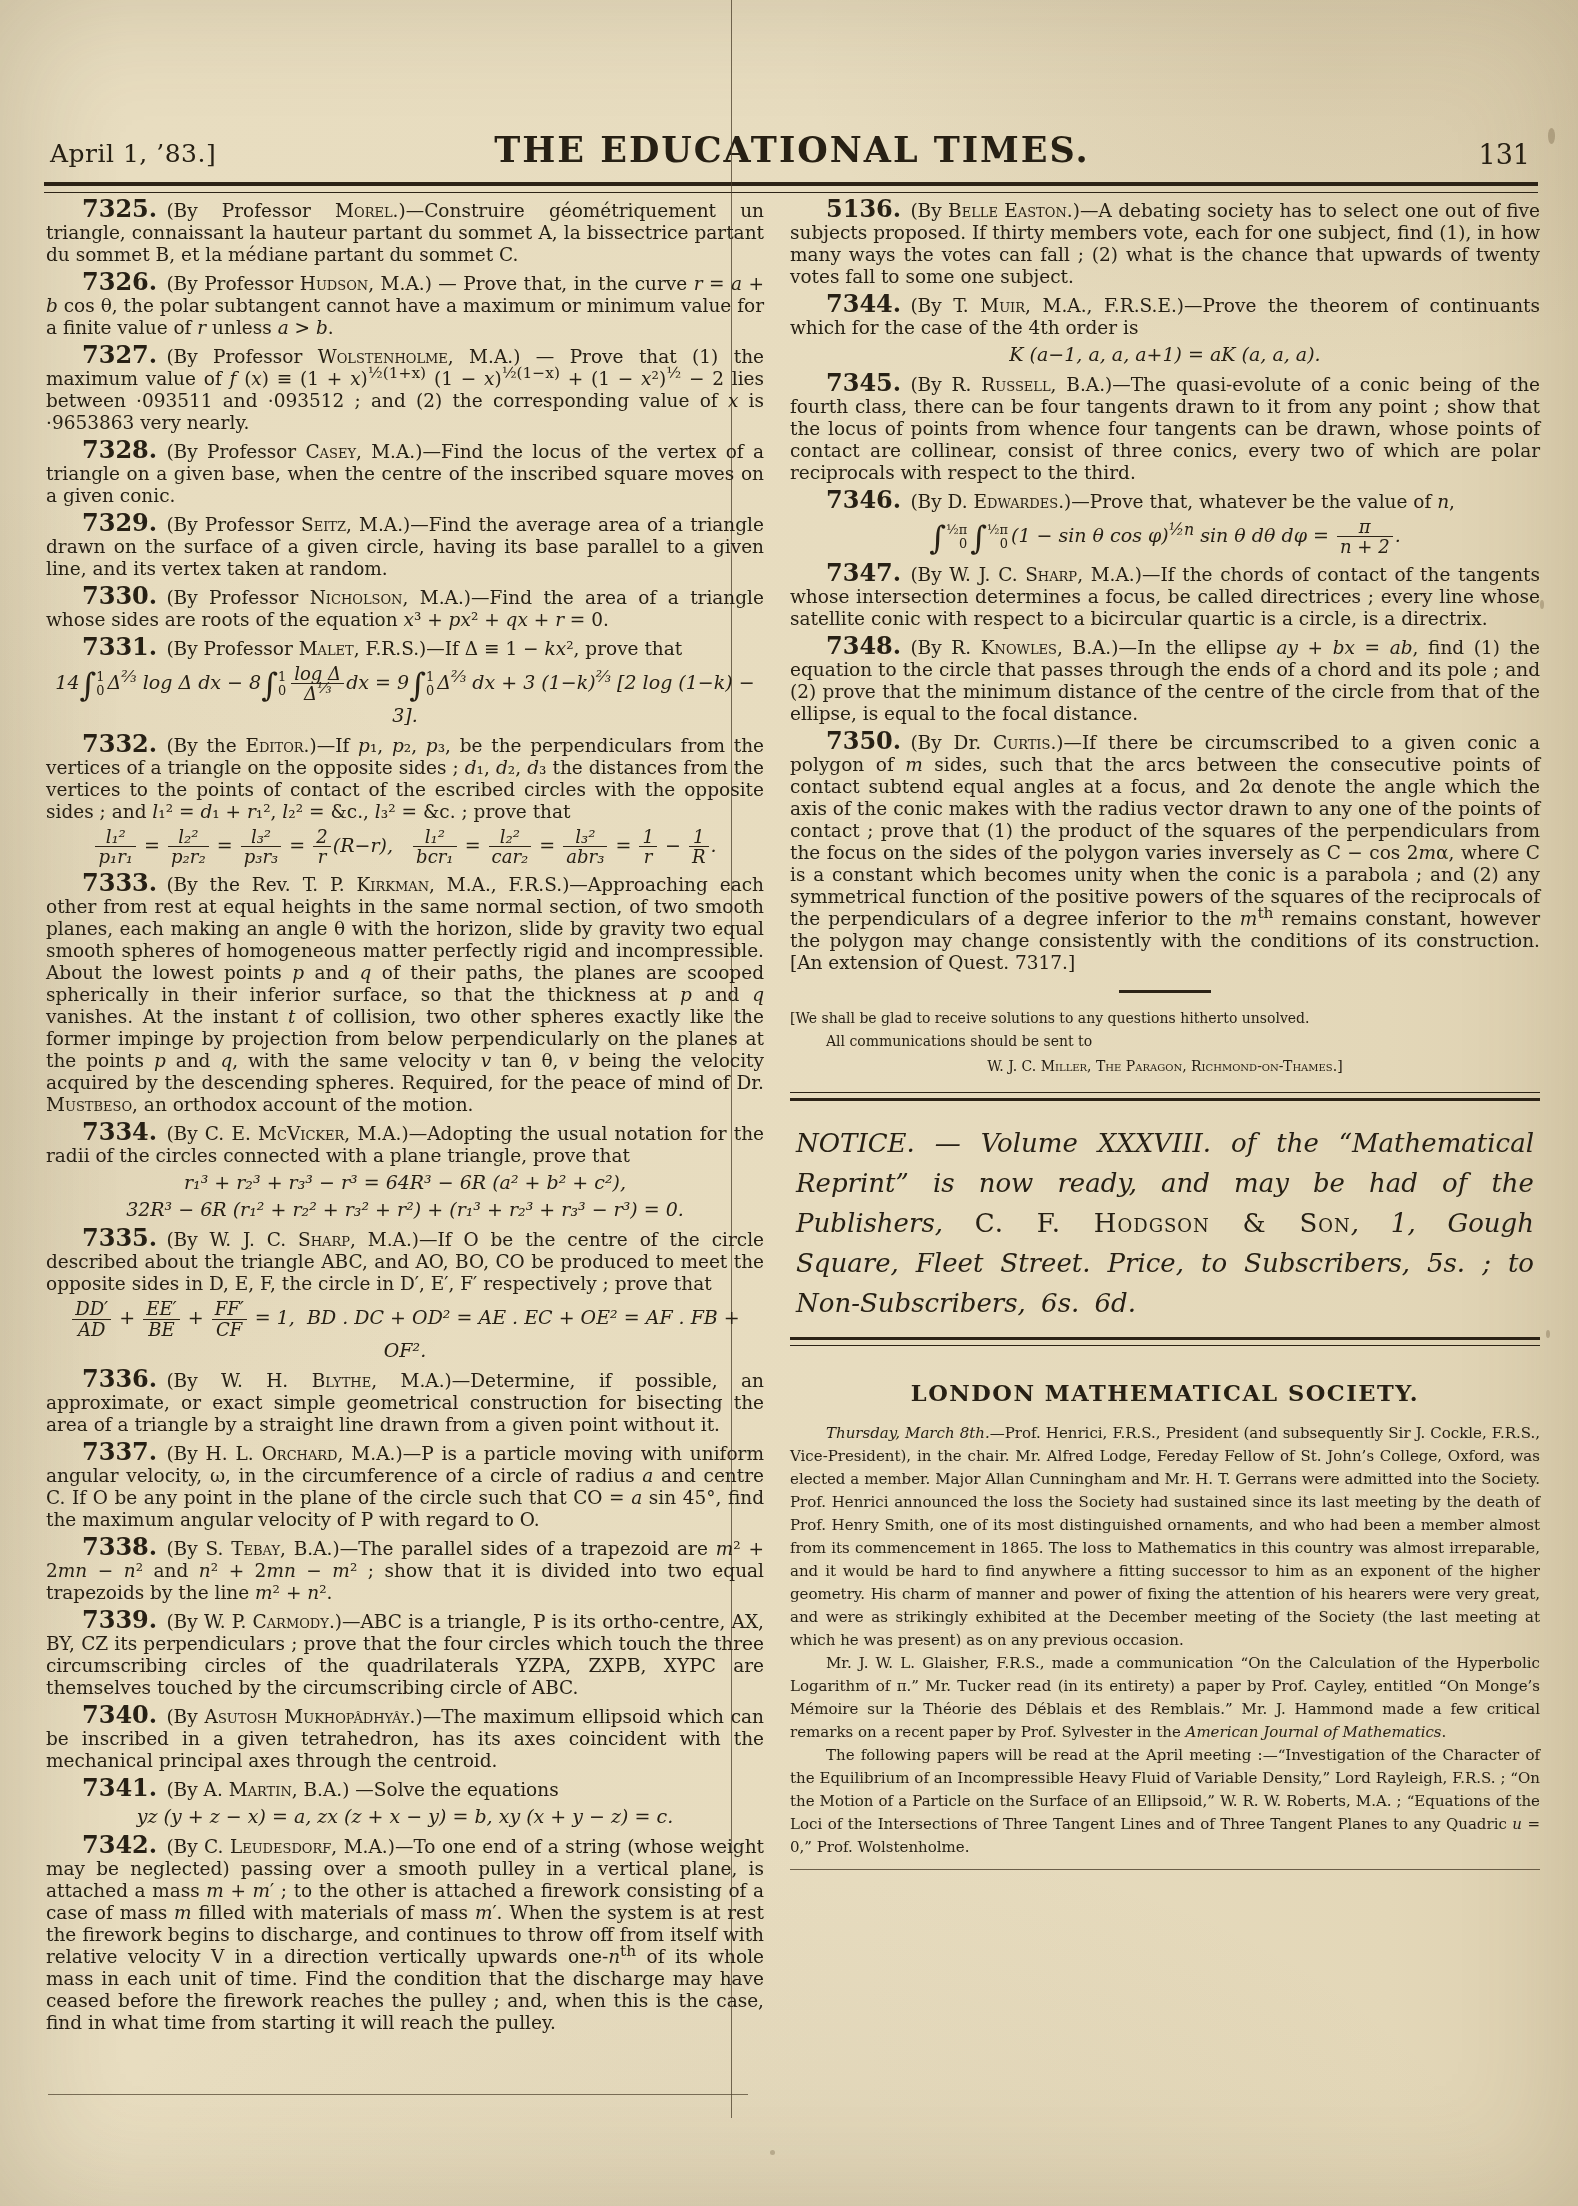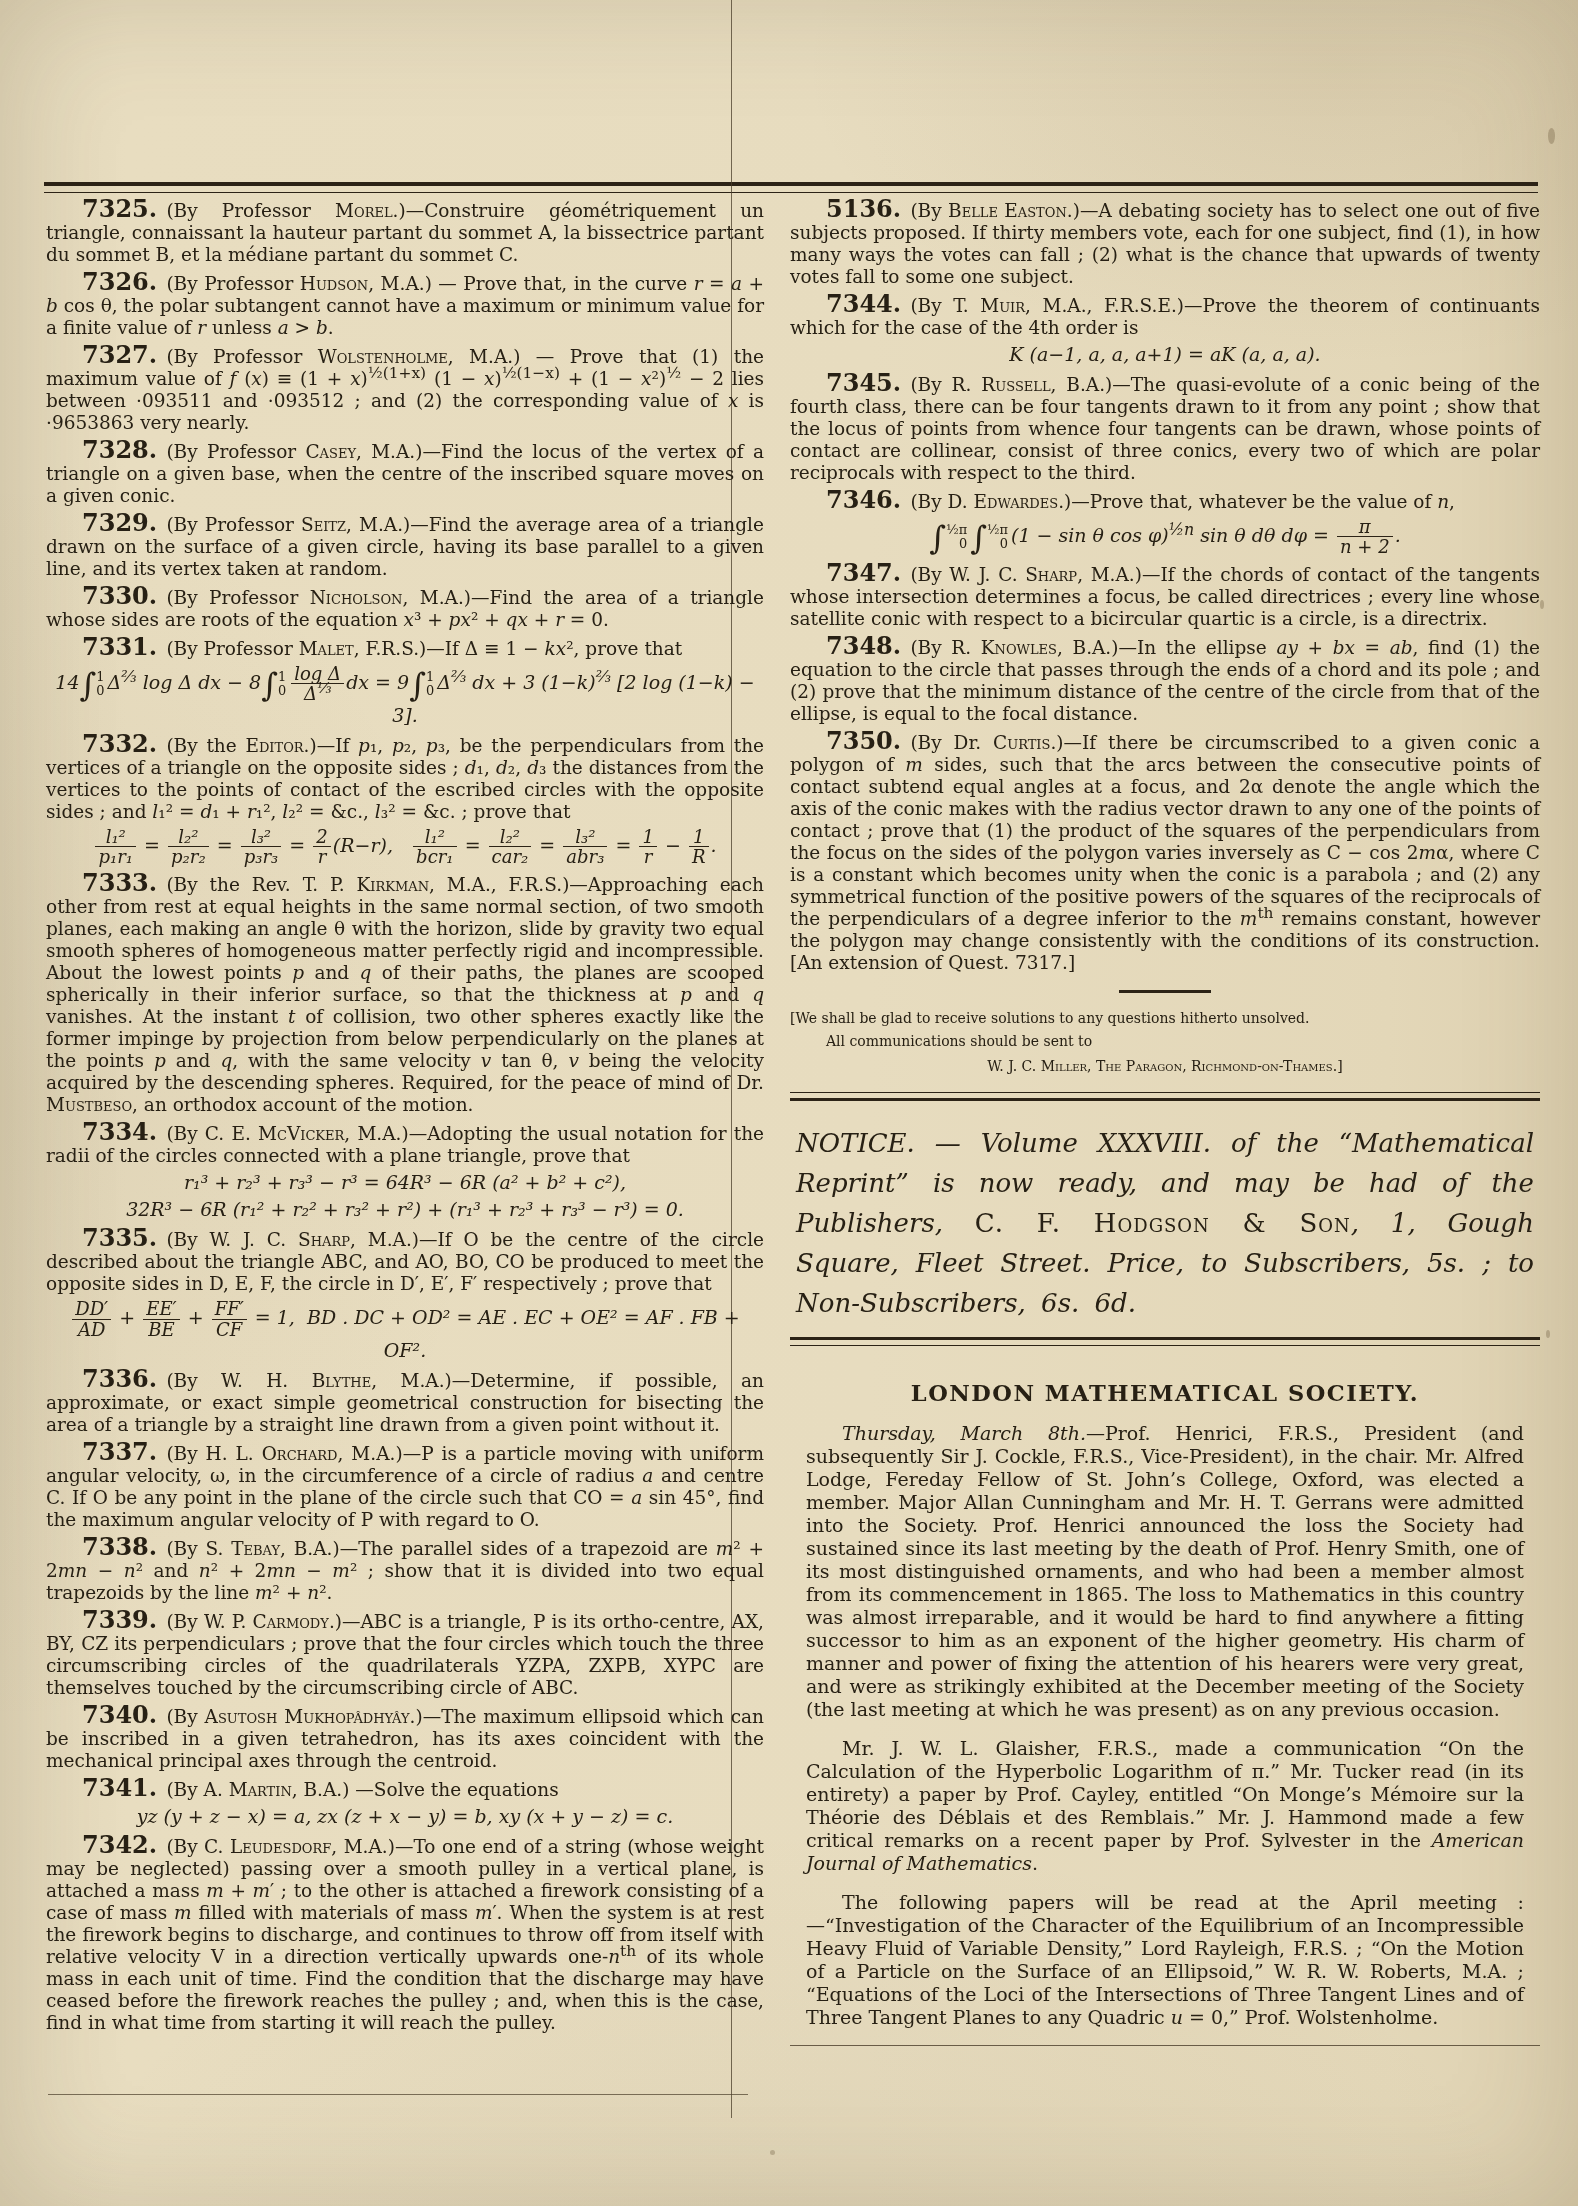--- a/index.html
+++ b/index.html
@@ -65,31 +65,36 @@
   .rule-double.flip{border-top:3px solid #2c2316;border-bottom:1px solid #2c2316;}
   .notice{
     font-style:italic;font-size:26px;line-height:40px;
     margin:22px 6px 10px 6px;text-align:justify;word-spacing:7px;
   }
   .notice .sc{font-style:normal;letter-spacing:1px;}
   .lms-heading{
     text-align:center;font-size:22.5px;font-weight:bold;letter-spacing:1.5px;
     margin:34px 0 16px;
   }
-  .lms-par{font-size:19px;line-height:23px;text-indent:36px;text-align:justify;margin:16px;}
+  .lms-par{font-size:15px;line-height:23px;text-indent:36px;text-align:justify;margin:0;}
   .end-rule{border-top:1.5px solid #4a3d2a;margin-top:10px;opacity:.8;}
   .end-rule-left{position:absolute;left:48px;width:700px;top:2094px;border-top:1.5px solid #4a3d2a;opacity:.7;}
   
   .speck{position:absolute;border-radius:50%;background:rgba(70,50,25,.25);}
 </style>
 </head>
 <body>
 
 <div class="page">
 
+  <div class="masthead">
+    <span class="m-date">April 1, ’83.]</span>
+    <span class="m-title">THE EDUCATIONAL TIMES.</span>
+    <span class="m-page">131</span>
+  </div>
   <div class="head-rule"></div>
   <div class="col-divider" style="left:731px;"></div>
 
   <div class="columns">
     <div class="col-left" id="col-left">
         <div class="problem"><span class="pnum">7325.</span><span class="pbody"> (By Professor <span class="sc">Morel</span>.)—Construire géométriquement un triangle, connaissant la hauteur partant du sommet A, la bissectrice partant du sommet B, et la médiane partant du sommet C.</span></div>
         <div class="problem"><span class="pnum">7326.</span><span class="pbody"> (By Professor <span class="sc">Hudson</span>, M.A.) — Prove that, in the curve <i>r</i> = <i>a</i> + <i>b</i> cos θ, the polar subtangent cannot have a maximum or minimum value for a finite value of <i>r</i> unless <i>a</i> &gt; <i>b</i>.</span></div>
         <div class="problem"><span class="pnum">7327.</span><span class="pbody"> (By Professor <span class="sc">Wolstenholme</span>, M.A.) — Prove that (1) the maximum value of <i>f</i> (<i>x</i>) ≡ (1 + <i>x</i>)<sup>½(1+x)</sup> (1 − <i>x</i>)<sup>½(1−x)</sup> + (1 − <i>x</i>²)<sup>½</sup> − 2 lies between ·093511 and ·093512 ; and (2) the corresponding value of <i>x</i> is ·9653863 very nearly.</span></div>
         <div class="problem"><span class="pnum">7328.</span><span class="pbody"> (By Professor <span class="sc">Casey</span>, M.A.)—Find the locus of the vertex of a triangle on a given base, when the centre of the inscribed square moves on a given conic.</span></div>
         <div class="problem"><span class="pnum">7329.</span><span class="pbody"> (By Professor <span class="sc">Seitz</span>, M.A.)—Find the average area of a triangle drawn on the surface of a given circle, having its base parallel to a given line, and its vertex taken at random.</span></div>

